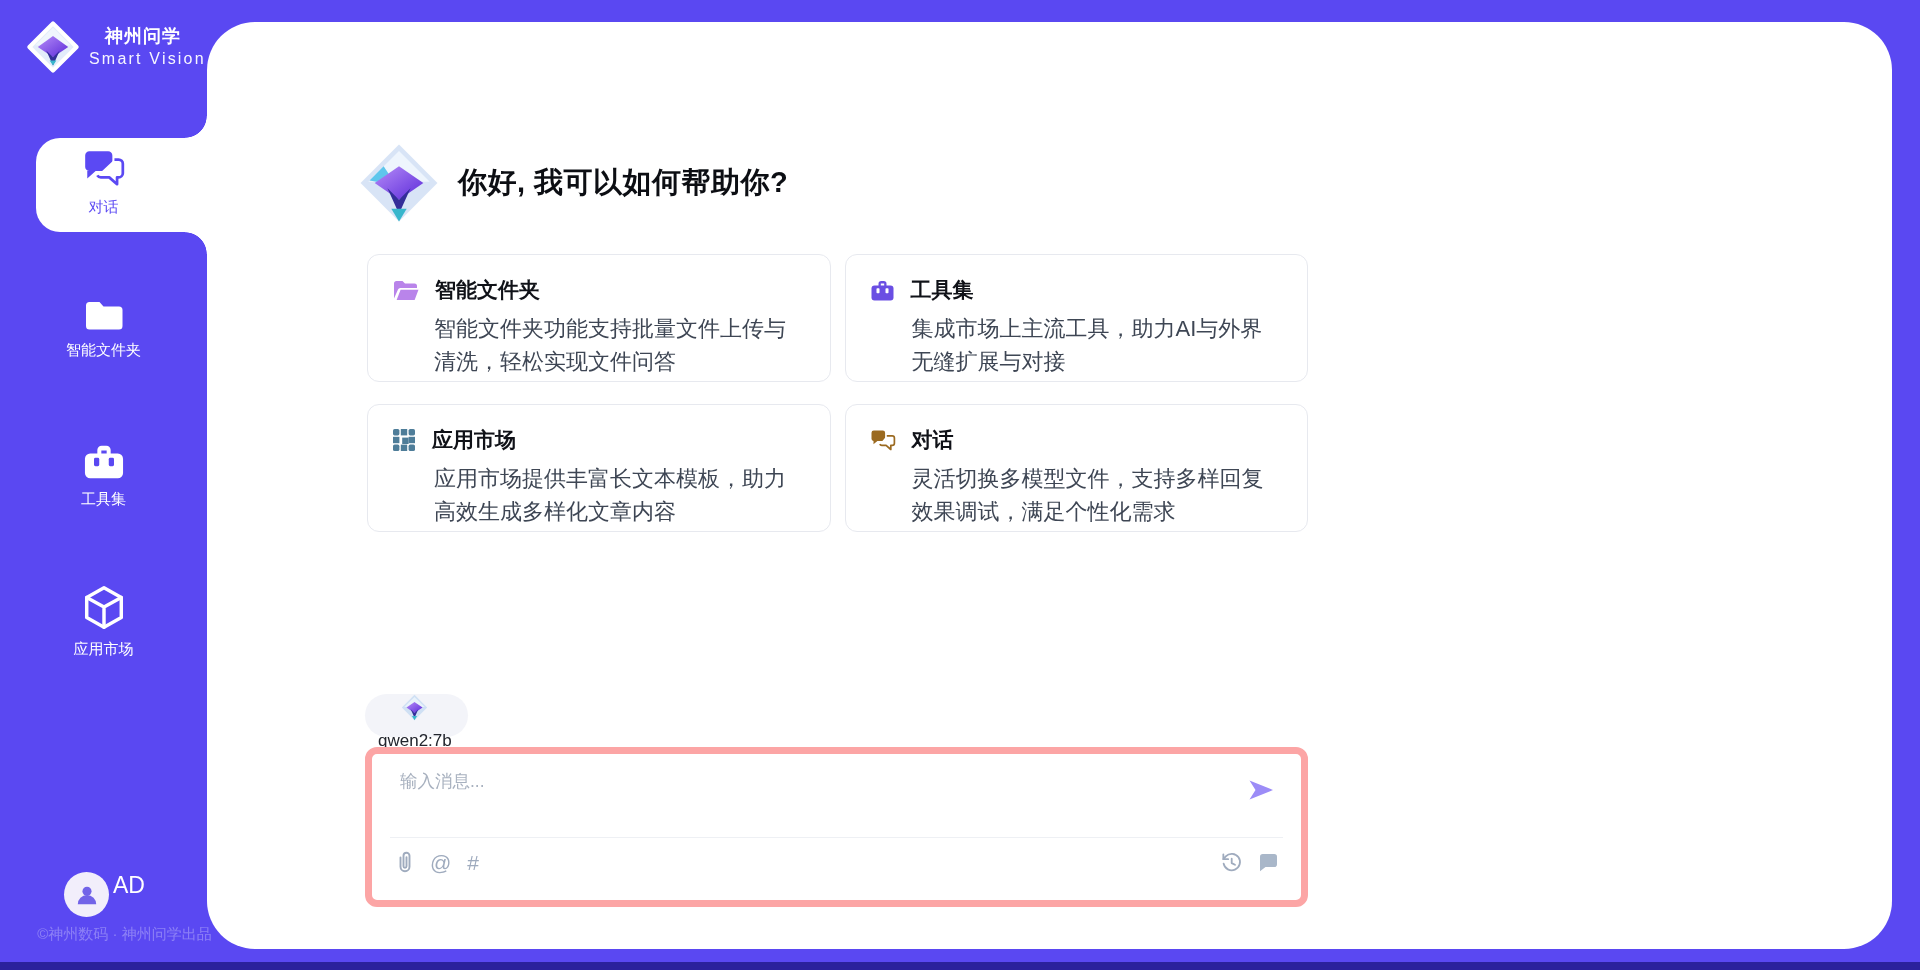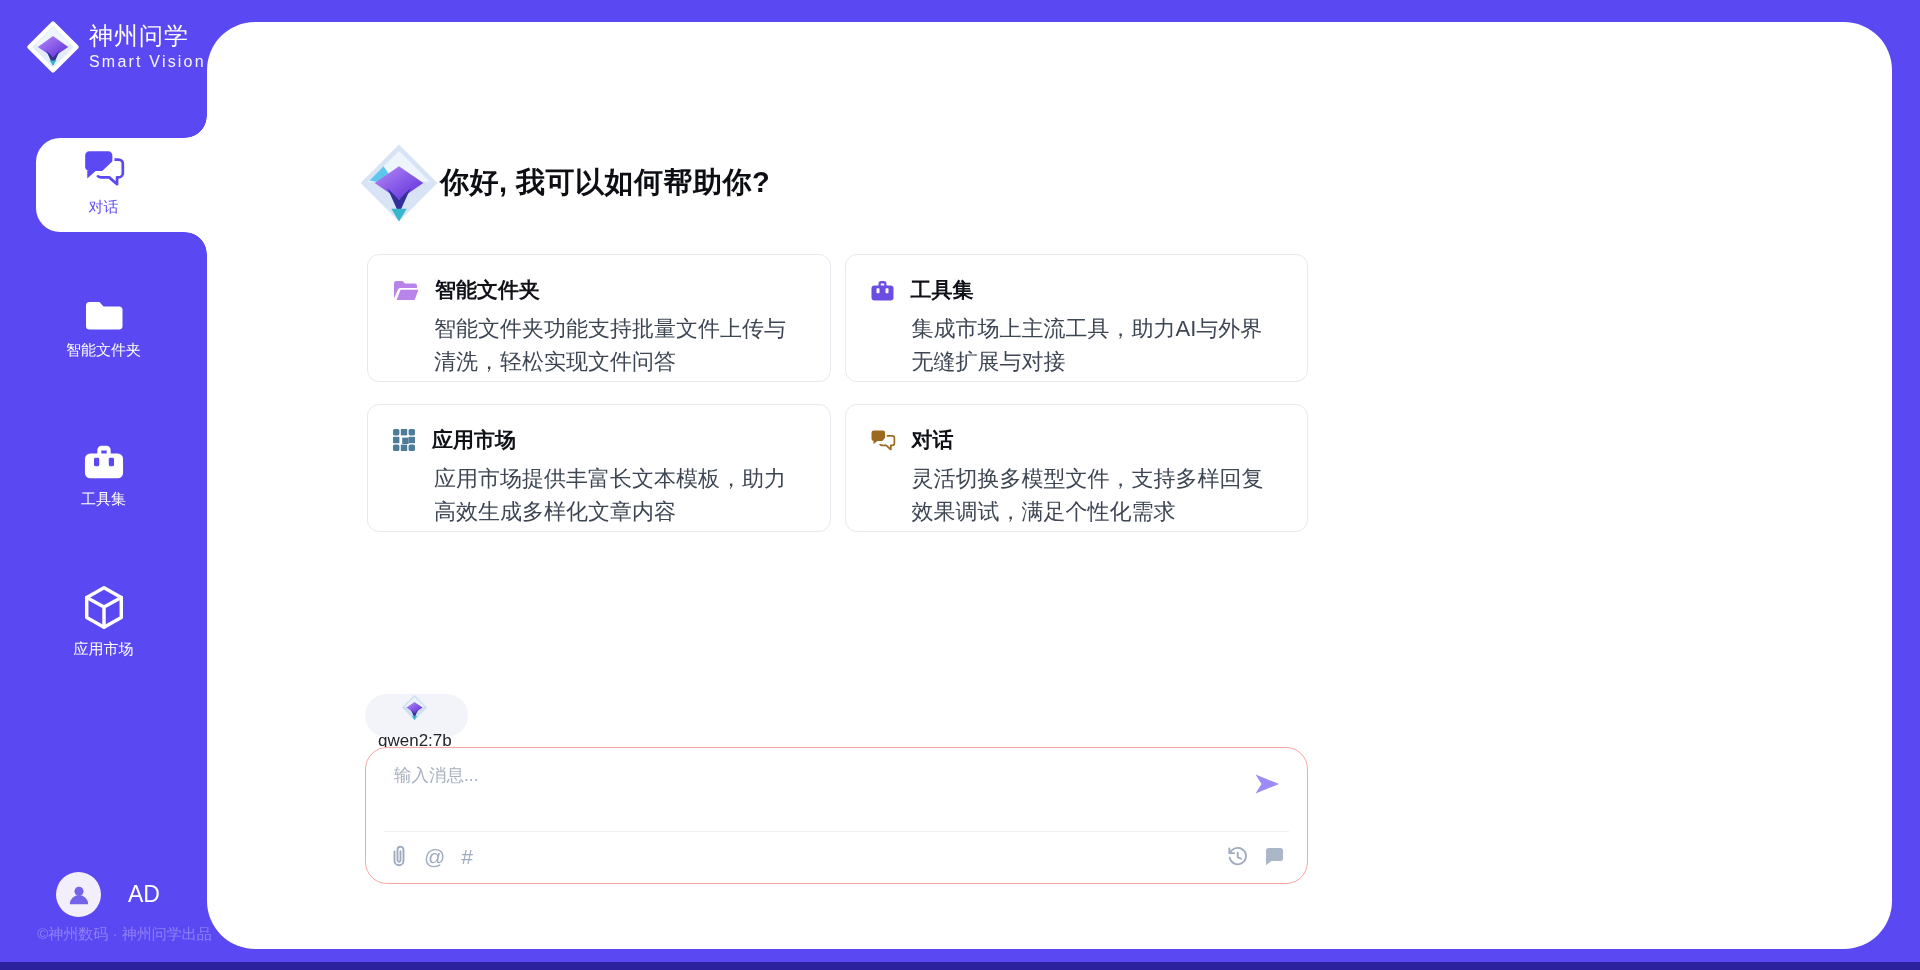--- a/index.html
+++ b/index.html
@@ -14,56 +14,56 @@
     font-family:"Liberation Sans","DejaVu Sans",sans-serif;
   }
   .bottom-strip{position:absolute;left:0;bottom:0;width:1920px;height:8px;background:#2b219c;}
 
   
   .panel{position:absolute;left:207px;top:22px;width:1685px;height:927px;background:var(--panel);border-radius:48px;}
 
   
   .brand{position:absolute;left:26px;top:20px;display:flex;align-items:center;gap:9px;}
   .brand-text{color:#fff;line-height:1;}
-  .brand-name{font-size:24px;font-weight:400;letter-spacing:1px;}
+  .brand-name{font-size:18px;font-weight:700;letter-spacing:1px;margin-left:16px;}
   .brand-sub{font-size:16px;margin-top:6px;letter-spacing:2.2px;opacity:.95;}
 
   .active-pill{position:absolute;left:36px;top:138px;width:171px;height:94px;background:#fff;border-radius:24px 0 0 24px;}
   .scoop{position:absolute;width:22px;height:22px;}
   .scoop-top{left:185px;top:116px;background:radial-gradient(circle 22px at 0 0,var(--bg) 21.4px,#fff 22px);}
   .scoop-bottom{left:185px;top:232px;background:radial-gradient(circle 22px at 0 100%,var(--bg) 21.4px,#fff 22px);}
 
   .nav-item{position:absolute;left:0;width:207px;display:flex;flex-direction:column;align-items:center;cursor:pointer;}
   .nav-item .nav-label{margin-top:8px;font-size:15px;color:#fff;}
   .nav-chat{top:148px;}
   .nav-chat .nav-label{color:var(--accent);font-weight:500;}
   .nav-folder{top:299px;}
   .nav-tools{top:442px;}
   .nav-market{top:584px;}
   .nav-settings{top:732px;}
 
-  .user-row{position:absolute;left:56px;top:872px;display:flex;align-items:center;gap:27px;cursor:pointer;}
+  .user-row{position:absolute;left:64px;top:872px;display:flex;gap:4px;cursor:pointer;}
   .avatar{width:45px;height:45px;border-radius:50%;background:#f2eefb;display:flex;align-items:center;justify-content:center;}
   .user-name{color:#fff;font-size:23px;}
   .side-footer{position:absolute;left:0;top:925px;width:207px;text-align:center;font-size:15px;color:rgba(255,255,255,.30);margin-left:21px;}
 
   
-  .greeting{position:absolute;left:358px;top:142px;display:flex;align-items:center;}
+  .greeting{position:absolute;left:358px;top:142px;display:flex;align-items:center;gap:18px;}
   .greeting h1{margin:0;font-size:29px;font-weight:700;color:#0c0e13;letter-spacing:.5px;}
 
   .cards{position:absolute;left:367px;top:254px;width:941px;display:grid;grid-template-columns:1fr 1fr;gap:22px 14px;}
   .card{box-sizing:border-box;height:128px;background:#fff;border:1px solid #e7e9ef;border-radius:12px;padding:21px 24px 18px 24px;cursor:pointer;}
   .card-head{display:flex;align-items:center;gap:16px;}
   .card-title{font-size:21px;font-weight:700;color:#101218;}
   .card-desc{margin:9px 0 0 42px;font-size:22px;color:#3e4654;line-height:1.48;}
 
   .model-pill{position:absolute;left:365px;top:694px;height:43px;border-radius:22px;background:#f3f4f9;display:flex;align-items:center;padding:0 16px 0 13px;gap:10px;cursor:pointer;flex-direction:column;}
   .model-label{font-size:17px;color:#22252d;}
 
-  .composer{position:absolute;left:365px;top:747px;width:943px;height:137px;box-sizing:border-box;background:#fff;border:1px solid #fca5a5;border-radius:22px;}
+  .composer{position:absolute;left:365px;top:747px;width:943px;height:160px;box-sizing:border-box;background:#fff;border:7px solid #fca5a5;border-radius:12px;}
   .composer-input{position:absolute;left:26px;top:16px;width:800px;border:none;outline:none;font-size:17.5px;color:#333;font-family:inherit;background:transparent;}
   .composer-input::placeholder{color:#a8b1bf;}
   .send-btn{position:absolute;right:26px;top:24px;cursor:pointer;line-height:0;}
   .composer-divider{position:absolute;left:18px;right:18px;top:83px;height:1px;background:#eef0f4;}
   .toolbar-left{position:absolute;left:24px;top:97px;display:flex;align-items:center;gap:16px;}
   .toolbar-right{position:absolute;right:21px;top:97px;display:flex;align-items:center;gap:14px;}
   .tool-glyph{font-size:21px;color:#9fabbe;line-height:22px;cursor:pointer;}
   .tool-icon{cursor:pointer;line-height:0;}
 </style>
 </head>

